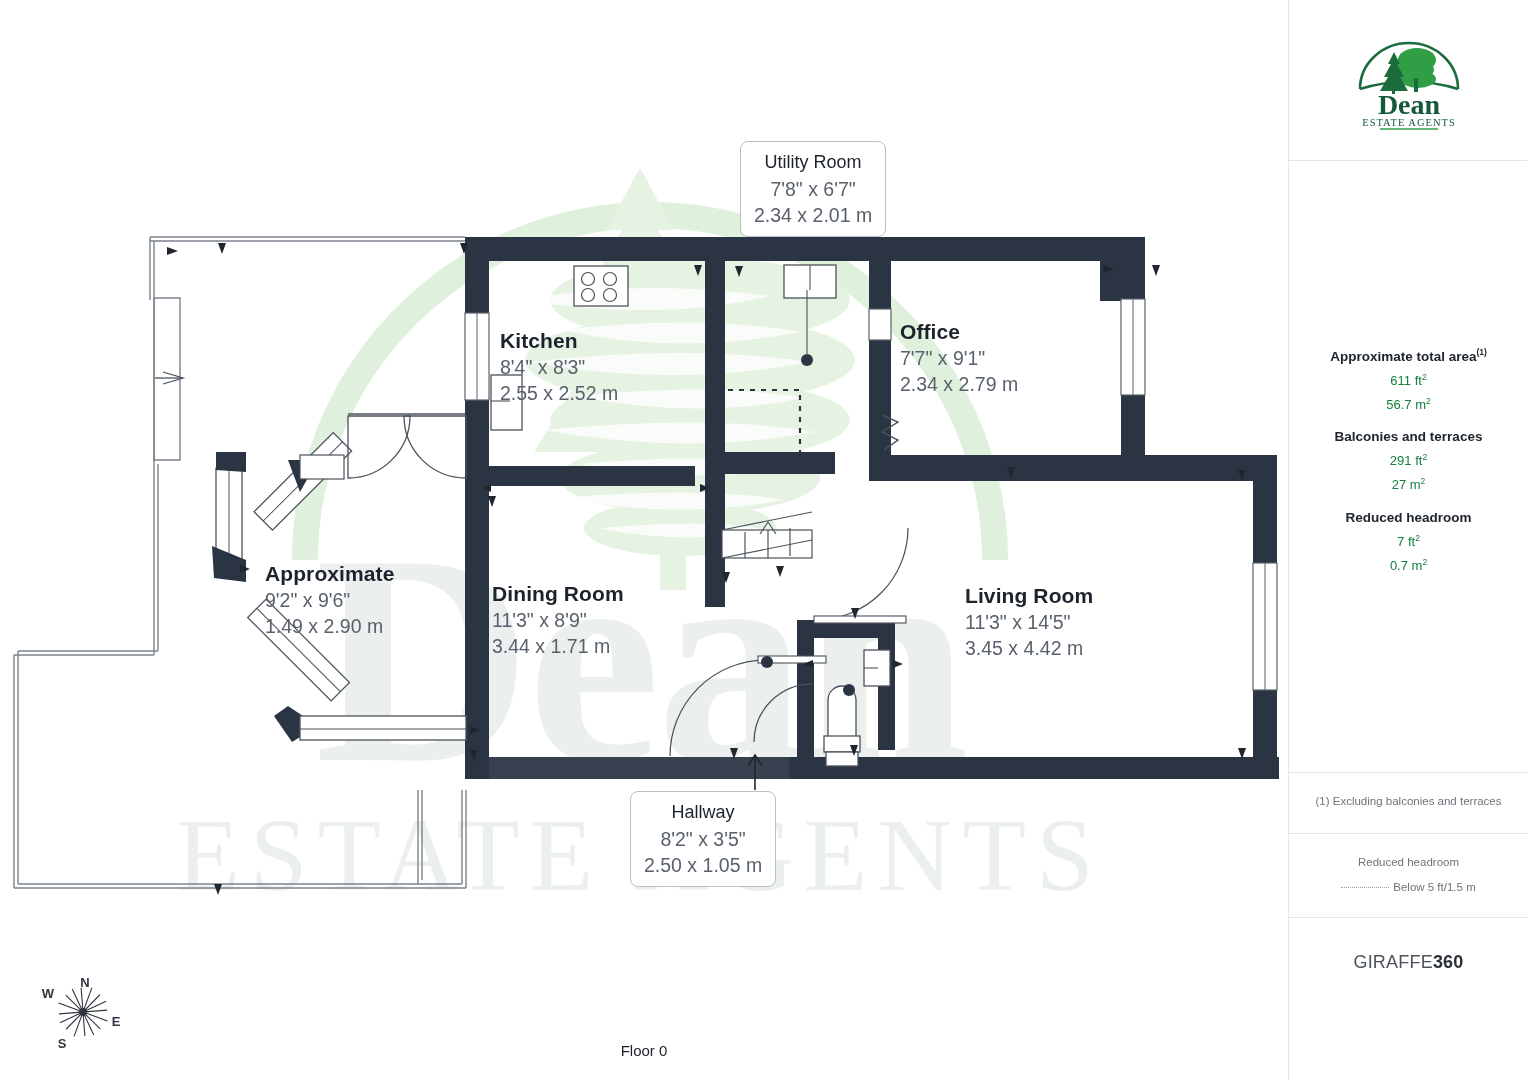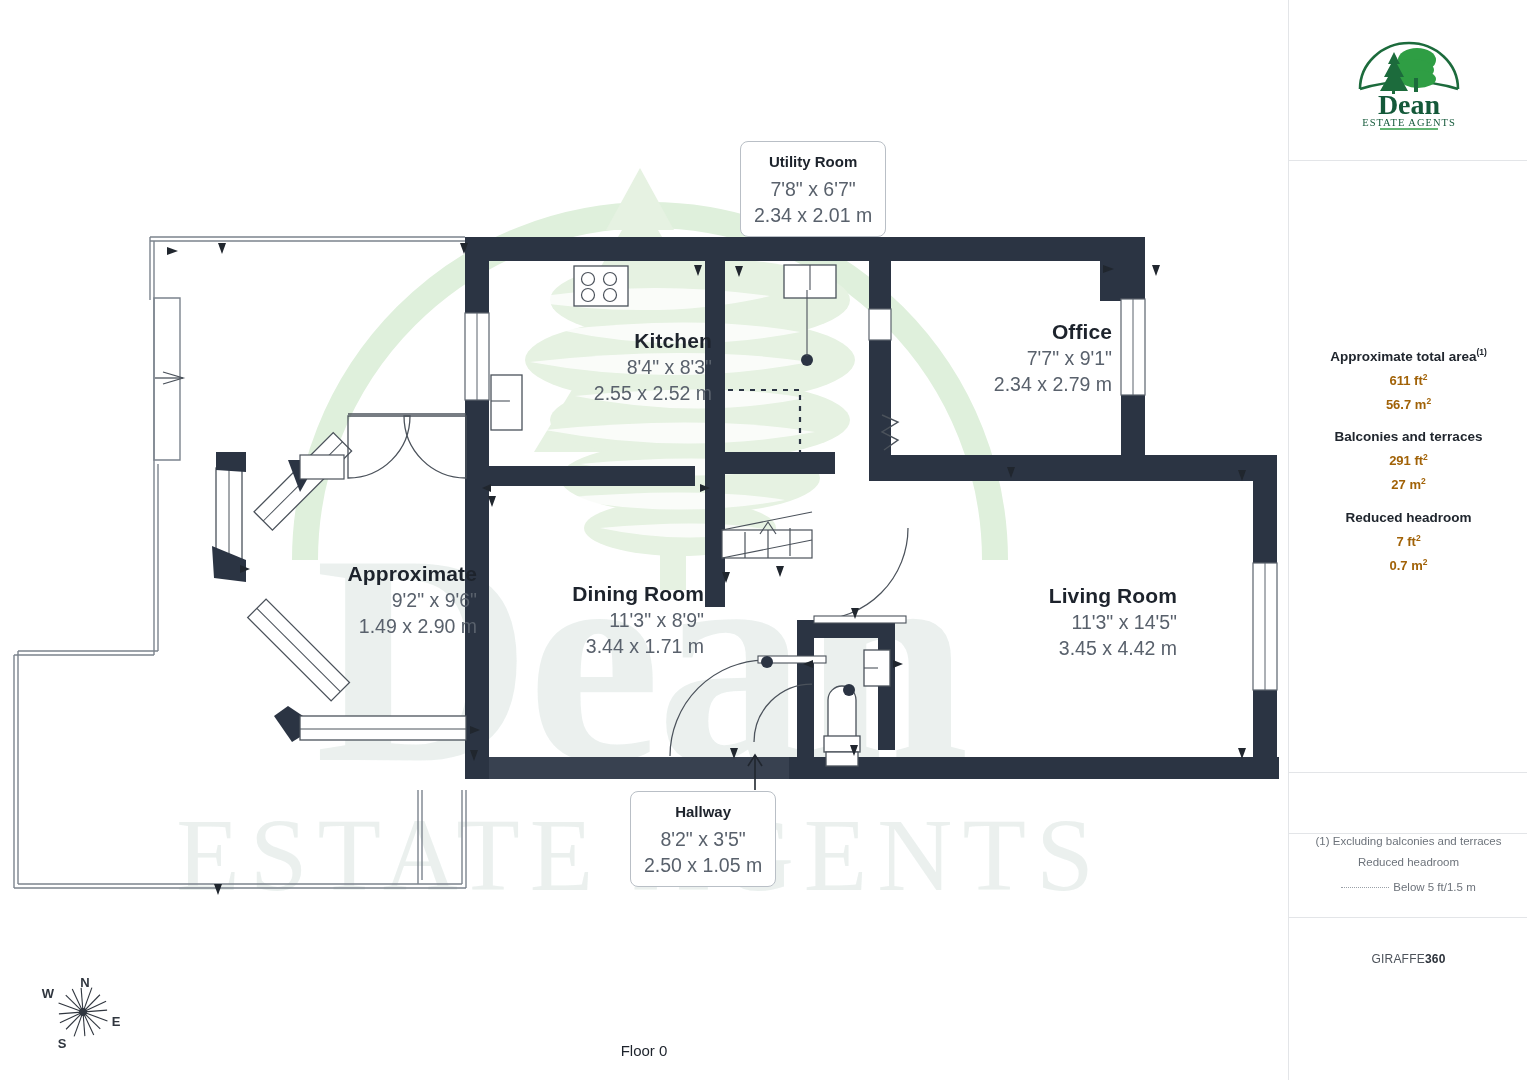--- a/index.html
+++ b/index.html
@@ -6,28 +6,28 @@
   body{width:1527px;height:1080px;overflow:hidden;
        font-family:"Liberation Sans","DejaVu Sans",sans-serif;
        color:#242a33;-webkit-font-smoothing:antialiased;}
   #root{position:relative;width:1527px;height:1080px;}
 
   
   #plan{position:absolute;left:0;top:0;width:1288px;height:1080px;overflow:hidden;}
   #plansvg{position:absolute;left:0;top:0;}
 
   
-  .rlabel{position:absolute;text-align:right;white-space:nowrap;pointer-events:none;}
+  .rlabel{position:absolute;text-align:left;white-space:nowrap;pointer-events:none;}
   .rlabel .rname{font-size:21px;font-weight:700;color:#1d232c;letter-spacing:.1px;line-height:27px;}
   .rlabel .rdim{font-size:19.5px;font-weight:400;color:#59616c;line-height:26px;}
 
   
   .callout{position:absolute;background:#fff;border:1px solid #b9bfc6;border-radius:8px;
            text-align:center;padding:6px 13px 8px 13px;white-space:nowrap;}
-  .callout .rname{font-size:15px;font-weight:700;color:#1d232c;line-height:28px;}
+  .callout .rname{font-size:18px;font-weight:400;color:#1d232c;line-height:28px;}
   .callout .rdim{font-size:19.5px;font-weight:400;color:#59616c;line-height:26px;}
 
   
   #floorcap{position:absolute;left:0;top:1042px;width:1288px;text-align:center;
             font-size:15px;font-weight:400;color:#1d232c;}
 
   
   #compass{position:absolute;left:26px;top:962px;width:110px;height:92px;}
   #compass text{font-family:"Liberation Sans",sans-serif;font-size:13px;fill:#30363f;font-weight:600;}
 
@@ -35,28 +35,28 @@
   #side{position:absolute;left:1288px;top:0;width:239px;height:1080px;
         background:#fff;border-left:1px solid #e3e5e8;box-sizing:border-box;}
   .sdiv{position:absolute;left:0;width:239px;height:1px;background:#e3e5e8;}
 
   #logo{position:absolute;left:0;top:34px;width:239px;text-align:center;}
   #logo svg{display:block;margin:0 auto;}
 
   .sblock{position:absolute;left:0;width:239px;text-align:center;box-sizing:border-box;padding:0 14px;}
   .sh{font-size:13.5px;font-weight:700;color:#20262e;line-height:20px;}
   .sh sup{font-size:8.5px;font-weight:700;vertical-align:super;}
-  .sv{font-size:13px;font-weight:700;color:#a16207;line-height:21px;}
+  .sv{font-size:13px;font-weight:400;color:#15803d;line-height:21px;}
   .sv sup{font-size:8.5px;vertical-align:super;}
   .sgap{height:12px;}
-  .snote{font-size:11.5px;color:#6d737b;line-height:17px;margin-top:40px;}
+  .snote{font-size:11.5px;color:#6d737b;line-height:17px;}
   .sfine{font-size:11.5px;color:#6d737b;line-height:18px;}
   .legendrow{display:flex;align-items:center;justify-content:center;gap:4px;margin-top:7px;}
   .dashline{width:48px;height:0;border-top:1.6px dotted #9aa0a7;}
-  .brand{font-size:12px;color:#4d535b;letter-spacing:.2px;}
+  .brand{font-size:18px;color:#4d535b;letter-spacing:.2px;}
   .brand b{font-weight:700;color:#2c323a;}
 </style>
 </head>
 <body>
 
 <div id="root">
 
   <div id="plan">
 
     <svg id="plansvg" width="1288" height="1080" viewBox="0 0 1288 1080">

